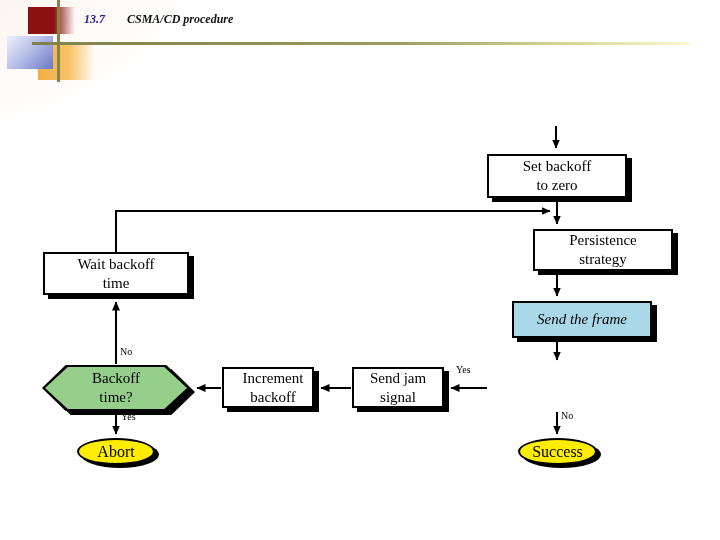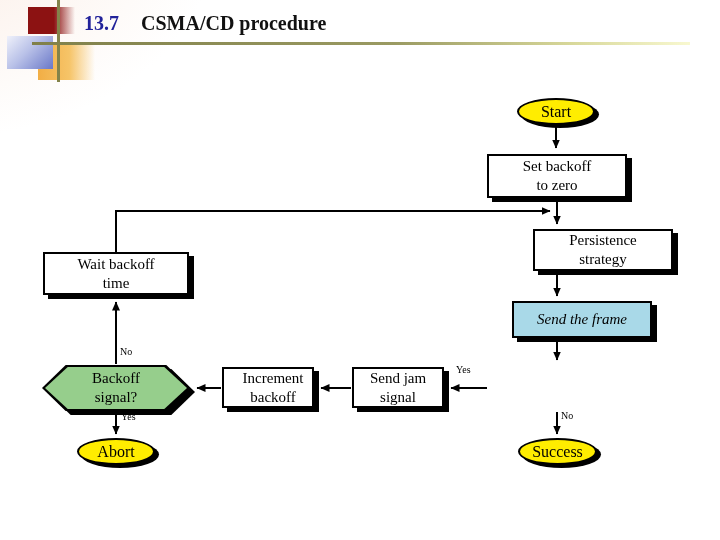--- a/index.html
+++ b/index.html
@@ -15,21 +15,21 @@
   .q-orange{left:38px;top:45px;width:57px;height:35px;
          background:linear-gradient(to right,#F2AE45 0%,#F6C468 55%,rgba(250,220,150,0) 100%);}
   .q-blue{left:7px;top:36px;width:46px;height:33px;
          background:linear-gradient(135deg,#EFF1FA 0%,#B9C1E8 45%,#6A78C8 100%);}
   .v-rule{left:57px;top:0;width:3px;height:82px;background:#83834A;}
   .h-rule{left:32px;top:42px;width:658px;height:3px;
          background:linear-gradient(to right,#80804A 0%,#9A9A62 55%,#D8D89A 82%,#F8F8D0 100%);}
 
   
   .titlebar{position:absolute;left:84px;top:12px;display:flex;gap:22px;
-            font-size:20px;font-weight:bold;white-space:nowrap;}
+            font-size:12px;font-weight:bold;white-space:nowrap;font-style:italic;}
   .sec-num{color:#22229A;}
   .sec-title{color:#111;}
 
   
   .chart{position:absolute;inset:0;}
   svg.arrows{position:absolute;left:0;top:0;width:720px;height:540px;}
   svg.arrows line, svg.arrows polyline{stroke:#000;stroke-width:2;fill:none;}
 
   .node{position:absolute;display:flex;flex-direction:column;align-items:center;
         justify-content:center;text-align:center;font-size:15px;color:#000;
@@ -77,23 +77,20 @@
       <line x1="557" y1="273" x2="557" y2="296" marker-end="url(#ah)"></line>
       <line x1="557" y1="339" x2="557" y2="360" marker-end="url(#ah)"></line>
       <line x1="487" y1="388" x2="451" y2="388" marker-end="url(#ah)"></line>
       <line x1="351" y1="388" x2="321" y2="388" marker-end="url(#ah)"></line>
       <line x1="221" y1="388" x2="197" y2="388" marker-end="url(#ah)"></line>
       <line x1="116" y1="364" x2="116" y2="302" marker-end="url(#ah)"></line>
       <line x1="116" y1="412" x2="116" y2="434" marker-end="url(#ah)"></line>
       <line x1="557" y1="412" x2="557" y2="434" marker-end="url(#ah)"></line>
     </svg>
 
-    <div class="node oval" style="left:517px;top:98px;width:78px;height:27px;">
-      <span>Start</span>
-    </div>
     <div class="node oval" style="left:518px;top:438px;width:79px;height:27px;">
       <span>Success</span>
     </div>
     <div class="node oval" style="left:77px;top:438px;width:78px;height:27px;">
       <span>Abort</span>
     </div>
 
     <div class="node rect" style="left:487px;top:154px;width:140px;height:44px;">
       <span>Set backoff</span>
       <span>to zero</span>
@@ -117,21 +114,21 @@
       <span>Wait backoff</span>
       <span>time</span>
     </div>
 
     <div class="node hex" style="left:42px;top:365px;width:148px;height:46px;">
       <div class="hex-shadow hexclip"></div>
       <div class="hex-border hexclip"></div>
       <div class="hex-fill hexclip"></div>
       <div class="hex-label">
         <span>Backoff</span><br>
-        <span>signal?</span>
+        <span>time?</span>
       </div>
     </div>
 
     <div class="edge-label" style="left:120px;top:346px;">No</div>
     <div class="edge-label" style="left:121px;top:411px;">Yes</div>
     <div class="edge-label" style="left:456px;top:364px;">Yes</div>
     <div class="edge-label" style="left:561px;top:410px;">No</div>
 
   </div>
 </div>

